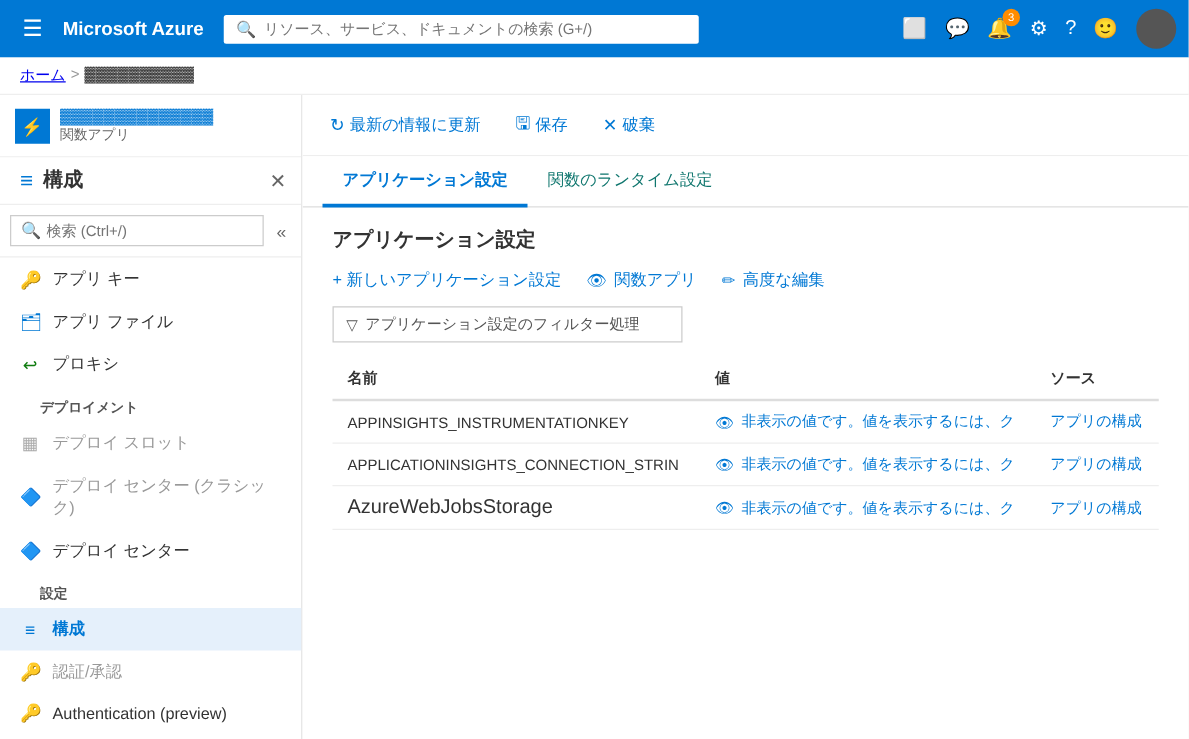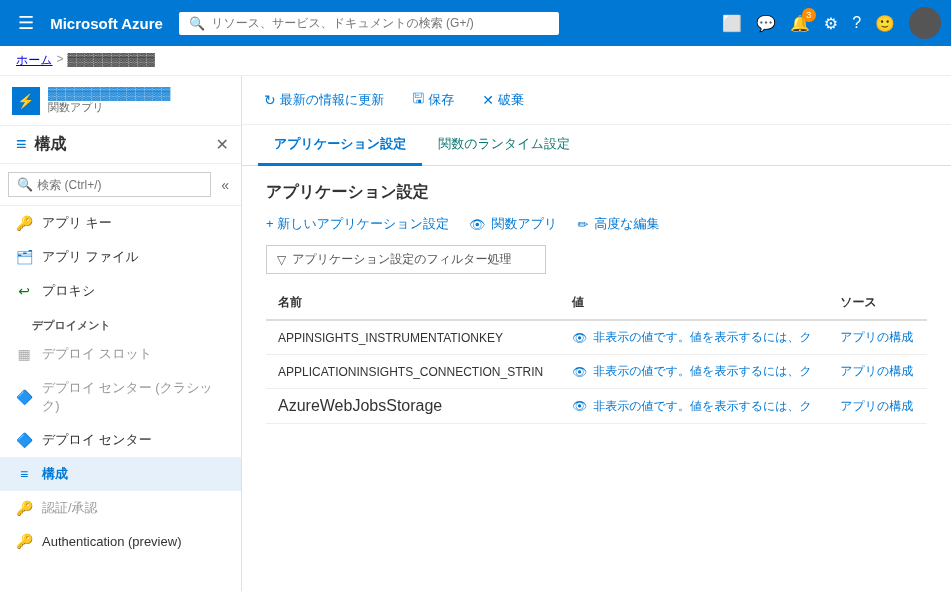--- a/index.html
+++ b/index.html
@@ -340,20 +340,21 @@
       </div>
       <div class="sidebar-item disabled">
         <span class="sidebar-icon" style="color:#aaa;">🔷</span>
         <span>デプロイ センター (クラシック)</span>
       </div>
       <div class="sidebar-item">
         <span class="sidebar-icon" style="color:#0078d4;">🔷</span>
         <span>デプロイ センター</span>
       </div>
 
+      <div class="sidebar-section-header">設定</div>
 
       <div class="sidebar-item active">
         <span class="sidebar-icon" style="color:#0078d4;">≡</span>
         <span>構成</span>
       </div>
       <div class="sidebar-item disabled">
         <span class="sidebar-icon" style="color:#aaa;">🔑</span>
         <span>認証/承認</span>
       </div>
       <div class="sidebar-item">

